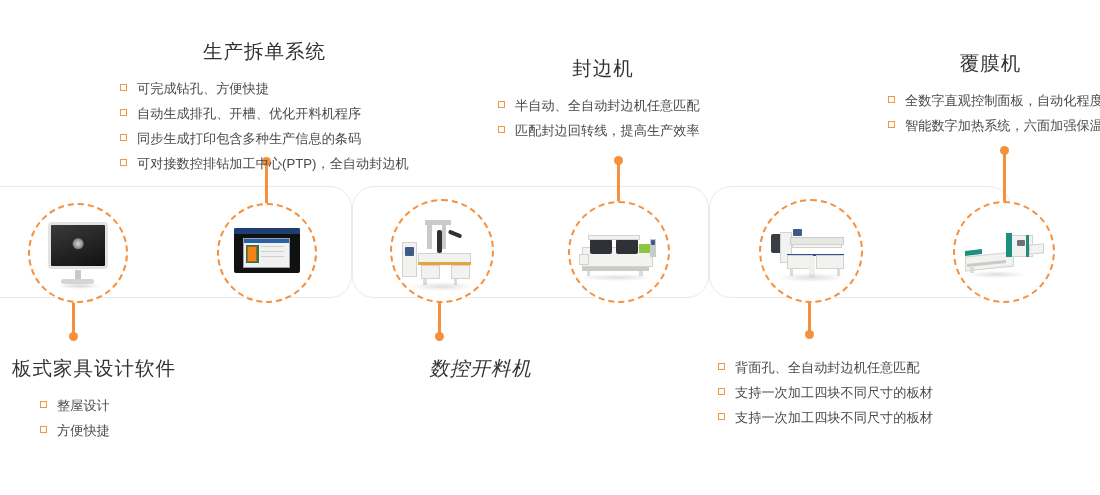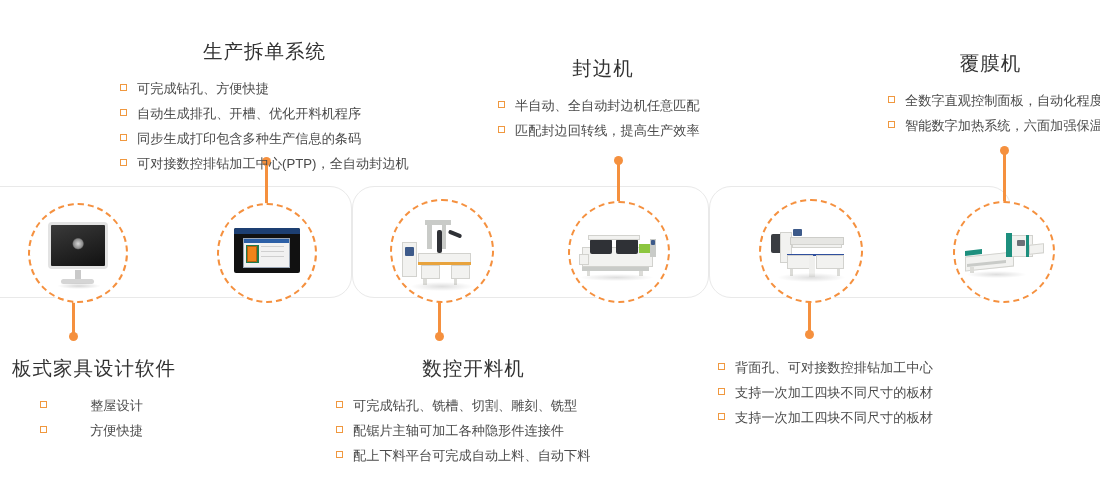--- a/index.html
+++ b/index.html
@@ -219,36 +219,31 @@
   <div class="block center" style="left:888px;top:50px;">
     <h3 style="text-align:center;width:205px;">覆膜机</h3>
     <ul>
       <li><span class="bx"></span><span>全数字直观控制面板，自动化程度高</span></li>
       <li><span class="bx"></span><span>智能数字加热系统，六面加强保温</span></li>
     </ul>
   </div>
 
   <div class="block left" style="left:12px;top:355px;">
     <h3>板式家具设计软件</h3>
-    <ul style="padding-left:28px;text-align:center;">
+    <ul style="padding-left:28px;">
       <li><span class="bx"></span><span>整屋设计</span></li>
       <li><span class="bx"></span><span>方便快捷</span></li>
     </ul>
   </div>
 
-  <div class="block center" style="left:336px;top:355px;">
+  <div class="block center" style="left:343px;top:355px;font-style:italic;">
     <h3 style="text-align:center;width:275px;">数控开料机</h3>
-    <ul>
-      <li><span class="bx"></span><span>可完成钻孔、铣槽、切割、雕刻、铣型</span></li>
-      <li><span class="bx"></span><span>配锯片主轴可加工各种隐形件连接件</span></li>
-      <li><span class="bx"></span><span>配上下料平台可完成自动上料、自动下料</span></li>
-    </ul>
   </div>
 
   <div class="block center" style="left:718px;top:355px;">
     <ul>
-      <li><span class="bx"></span><span>背面孔、可对接数控排钻加工中心</span></li>
+      <li><span class="bx"></span><span>背面孔、全自动封边机任意匹配</span></li>
       <li><span class="bx"></span><span>支持一次加工四块不同尺寸的板材</span></li>
       <li><span class="bx"></span><span>支持一次加工四块不同尺寸的板材</span></li>
     </ul>
   </div>
 
 </div>
 
 </body></html>

